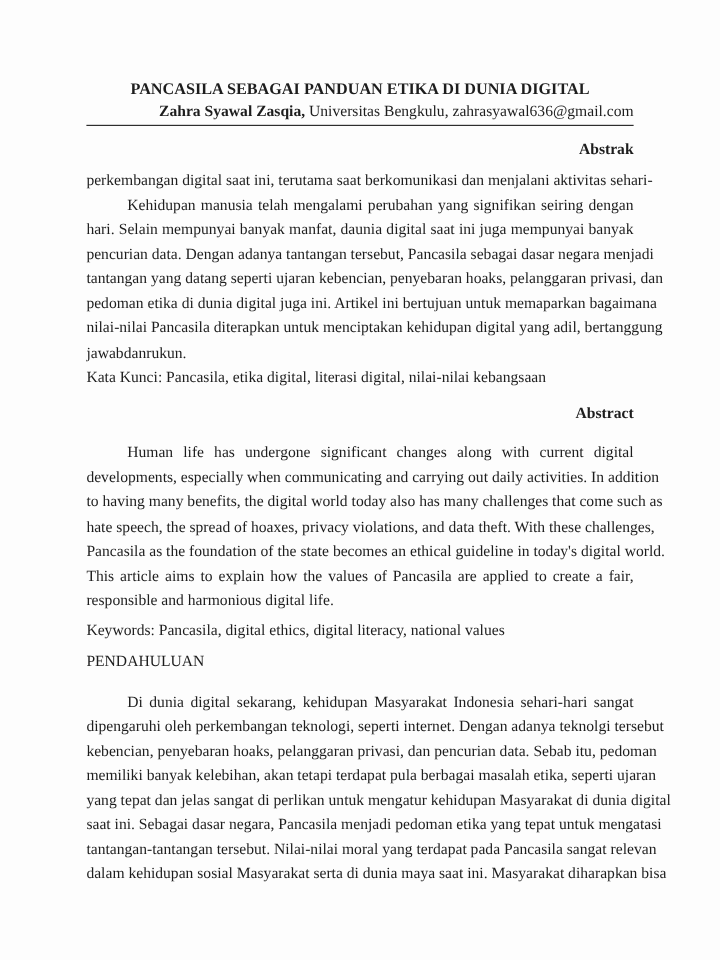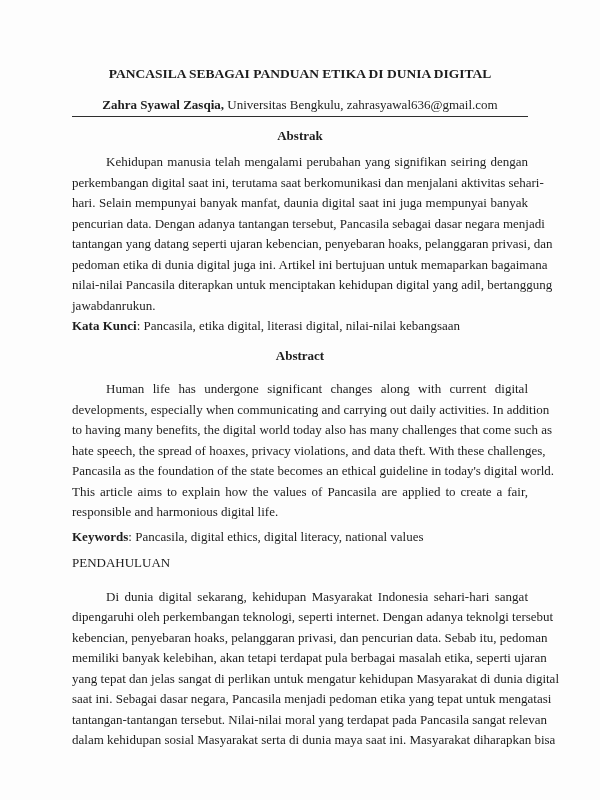--- a/index.html
+++ b/index.html
@@ -24,29 +24,28 @@
     font-size: 13px;
     line-height: 20.5px;
   }
   .title {
     text-align: center;
     font-weight: bold;
     font-size: 13.5px;
     margin: 0;
   }
   .byline {
-    text-align: center;
-    margin-top: 12px;
+    text-align: right;
     line-height: 16px;
     padding-bottom: 3px;
     border-bottom: 1.7px solid #2e2e2e;
   }
   .byline .author-name { font-weight: bold; }
   .h-center {
-    text-align: center;
+    text-align: right;
     font-weight: bold;
     margin-top: 9px;
   }
   .h-left {
     font-weight: normal;
     margin-top: 6px;
   }
   .para { margin-top: 6px; }
   .para-tight { margin-top: 13px; }
   .para-kw { margin-top: 4px; }
@@ -57,39 +56,39 @@
   }
   .line.indent { text-indent: 34px; }
   .line.last-left {
     text-align-last: left;
     white-space: normal;
   }
   .sparse-line {
     display: flex;
     width: 328px;
   }
-  .kwline .kw-label { font-weight: bold; }
+  .kwline .kw-label { font-weight: normal; }
 </style>
 </head>
 <body>
 
 <div class="page">
   <div class="content">
 
     <p class="title">PANCASILA SEBAGAI PANDUAN ETIKA DI DUNIA DIGITAL</p>
 
     <div class="byline">
       <span class="author-name">Zahra Syawal Zasqia,</span><span> Universitas Bengkulu, zahrasyawal636@gmail.com</span>
     </div>
 
     <div class="h-center">Abstrak</div>
 
     <div class="para">
+      <div class="line">perkembangan digital saat ini, terutama saat berkomunikasi dan menjalani aktivitas sehari-</div>
       <div class="line indent">Kehidupan manusia telah mengalami perubahan yang signifikan seiring dengan</div>
-      <div class="line">perkembangan digital saat ini, terutama saat berkomunikasi dan menjalani aktivitas sehari-</div>
       <div class="line">hari. Selain mempunyai banyak manfat, daunia digital saat ini juga mempunyai banyak</div>
       <div class="line">pencurian data. Dengan adanya tantangan tersebut, Pancasila sebagai dasar negara menjadi</div>
       <div class="line">tantangan yang datang seperti ujaran kebencian, penyebaran hoaks, pelanggaran privasi, dan</div>
       <div class="line">pedoman etika di dunia digital juga ini. Artikel ini bertujuan untuk memaparkan bagaimana</div>
       <div class="line">nilai-nilai Pancasila diterapkan untuk menciptakan kehidupan digital yang adil, bertanggung</div>
       <div class="sparse-line">
         <span>jawab</span>
         <span>dan</span>
         <span>rukun.</span>
       </div>

